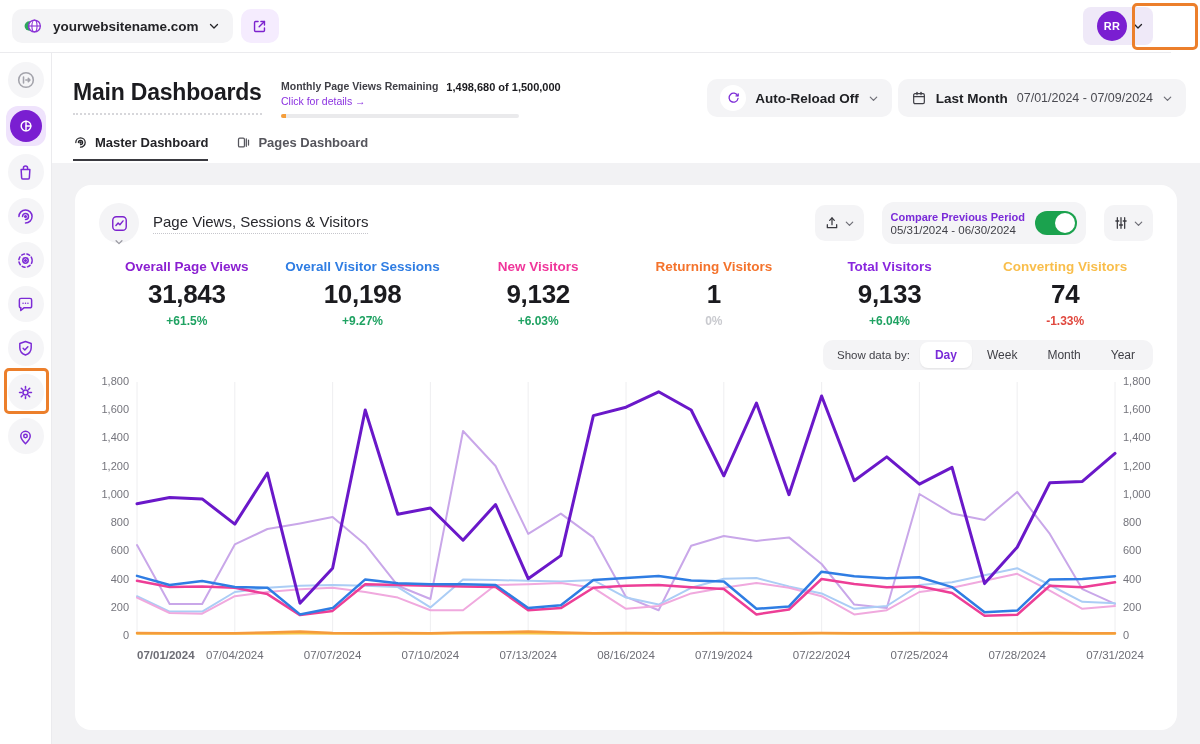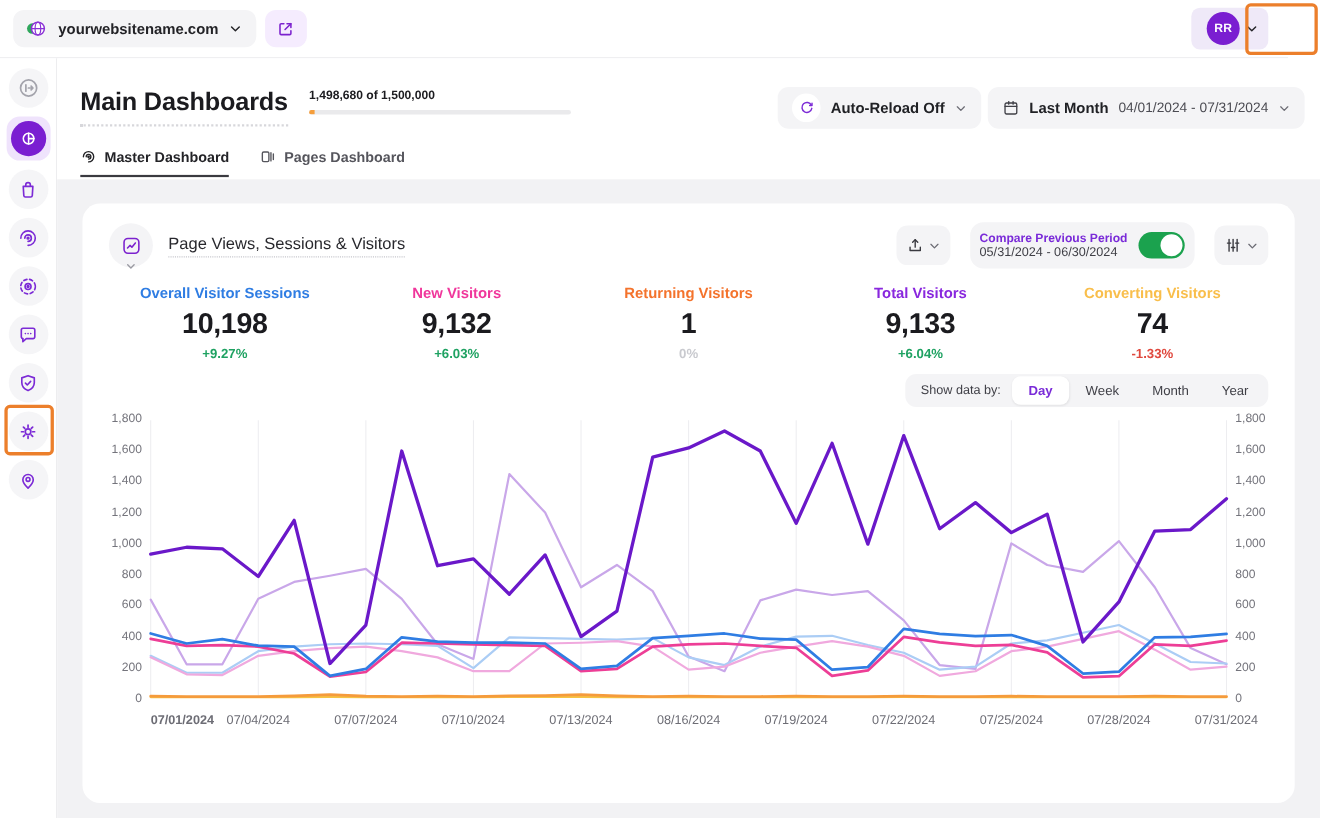--- a/index.html
+++ b/index.html
@@ -213,20 +213,24 @@
     </div>
   </nav>
 
   <div class="main">
 
     <div class="page-header">
       <h1 class="page-title">Main Dashboards</h1>
 
       <div class="quota">
         <div class="quota-top">
+          <div>
+            <div class="quota-label">Monthly Page Views Remaining</div>
+            <div class="quota-link">Click for details →</div>
+          </div>
           <div class="quota-value">1,498,680 of 1,500,000</div>
         </div>
         <div class="quota-bar">
             <div class="quota-fill" style="width:2%"></div>
           </div>
       </div>
 
       <div class="header-actions">
         <div class="pill">
           <span class="icon-circ">
@@ -245,21 +249,21 @@
         <div class="pill">
           <span>
             <svg class="ic" width="16" height="16" viewBox="0 0 24 24" fill="none" stroke="#3f3f46" stroke-width="1.8" stroke-linecap="round">
                 <rect x="4" y="5.5" width="16" height="15" rx="2"></rect>
                 <line x1="4" y1="10" x2="20" y2="10"></line>
                 <line x1="9" y1="3.5" x2="9" y2="7"></line>
                 <line x1="15" y1="3.5" x2="15" y2="7"></line>
               </svg>
           </span>
           <span class="t">Last Month</span>
-          <span class="sub">04/01/2024 - 07/31/2024</span>
+          <span class="sub">07/01/2024 - 07/09/2024</span>
           <span class="chev">
               <svg class="ic" width="11" height="11" viewBox="0 0 24 24" fill="none" stroke="#6d6d75" stroke-width="2.6" stroke-linecap="round" stroke-linejoin="round">
                 <path d="M5 9l7 7 7-7"></path>
               </svg>
             </span>
         </div>
       </div>
     </div>
 
     <div class="tabs">
@@ -343,20 +347,25 @@
             </span>
             <span class="chev">
                 <svg class="ic" width="11" height="11" viewBox="0 0 24 24" fill="none" stroke="#6d6d75" stroke-width="2.6" stroke-linecap="round" stroke-linejoin="round">
                   <path d="M5 9l7 7 7-7"></path>
                 </svg>
               </span>
           </div>
         </div>
 
         <div class="metrics">
+            <div class="metric">
+              <div class="m-label" style="color:#8b1fd1">Overall Page Views</div>
+              <div class="m-value">31,843</div>
+              <div class="m-delta up">+61.5%</div>
+            </div>
             <div class="metric">
               <div class="m-label" style="color:#2f7de3">Overall Visitor Sessions</div>
               <div class="m-value">10,198</div>
               <div class="m-delta up">+9.27%</div>
             </div>
             <div class="metric">
               <div class="m-label" style="color:#f0369b">New Visitors</div>
               <div class="m-value">9,132</div>
               <div class="m-delta up">+6.03%</div>
             </div>

